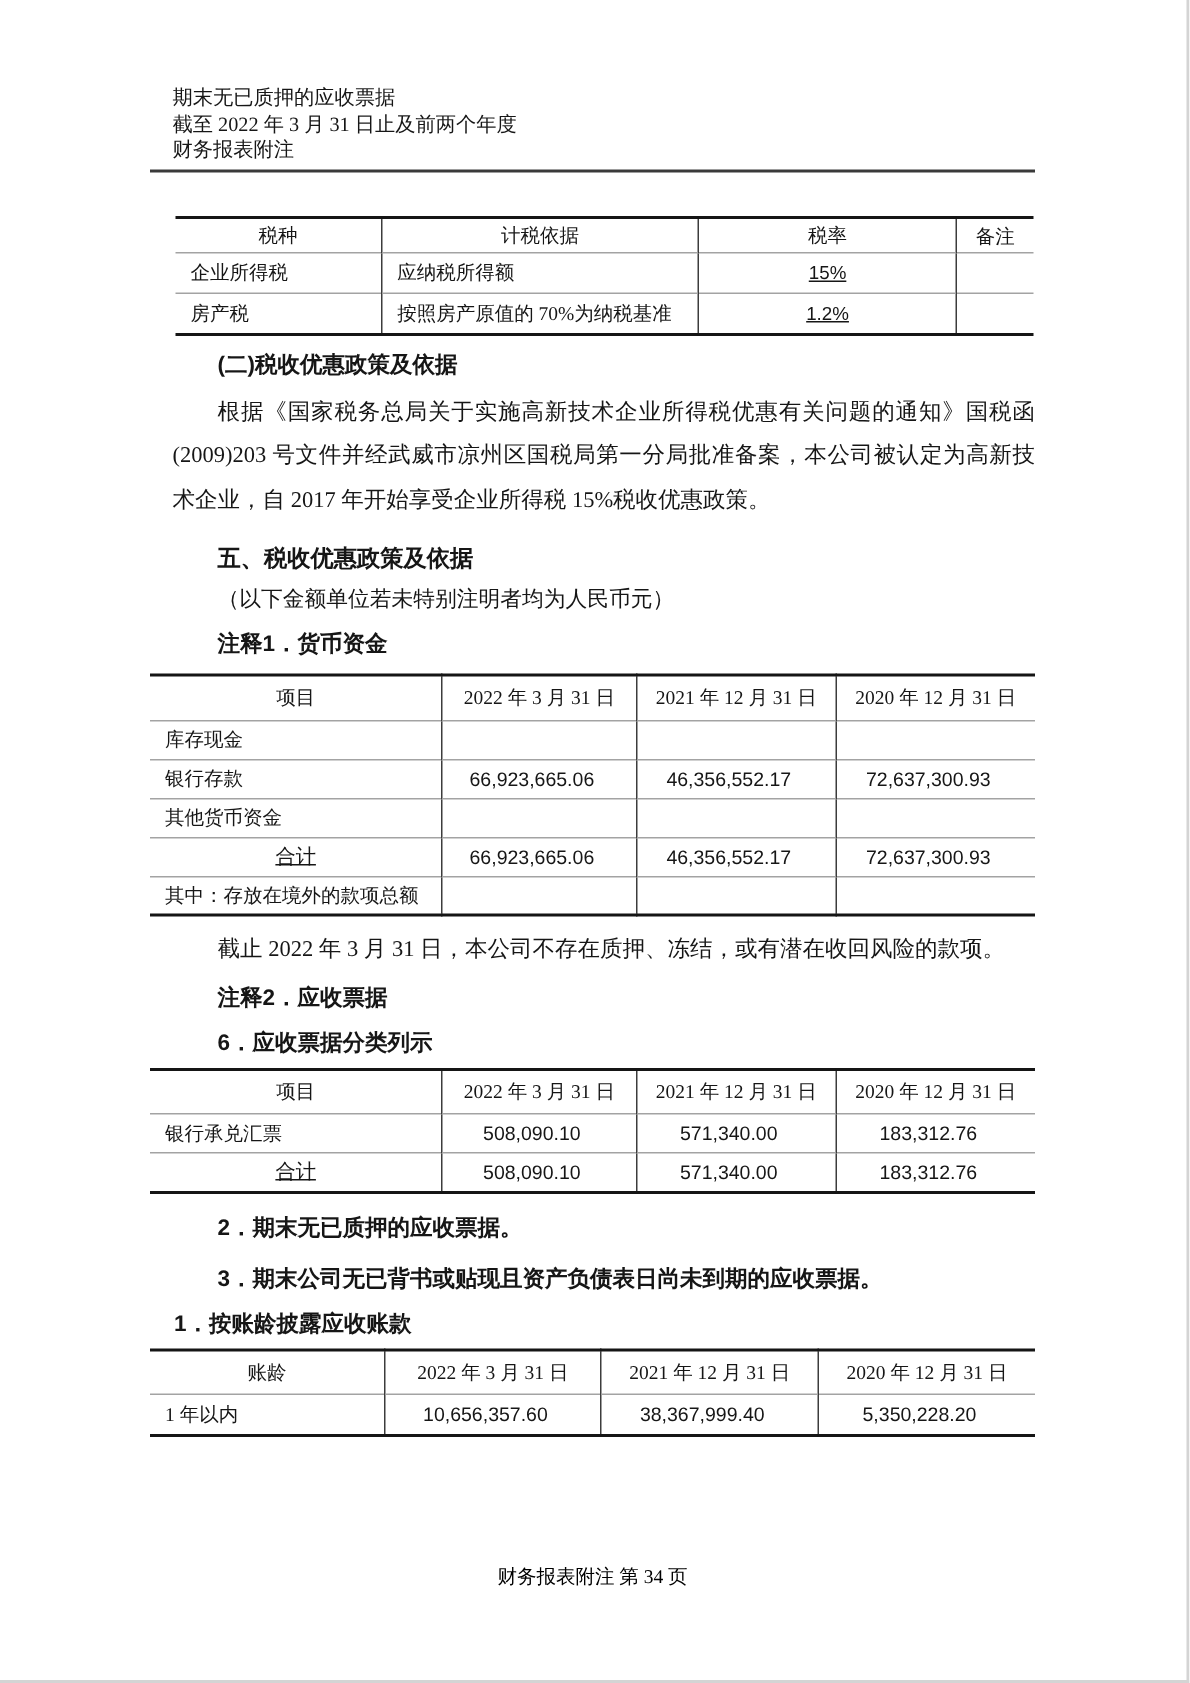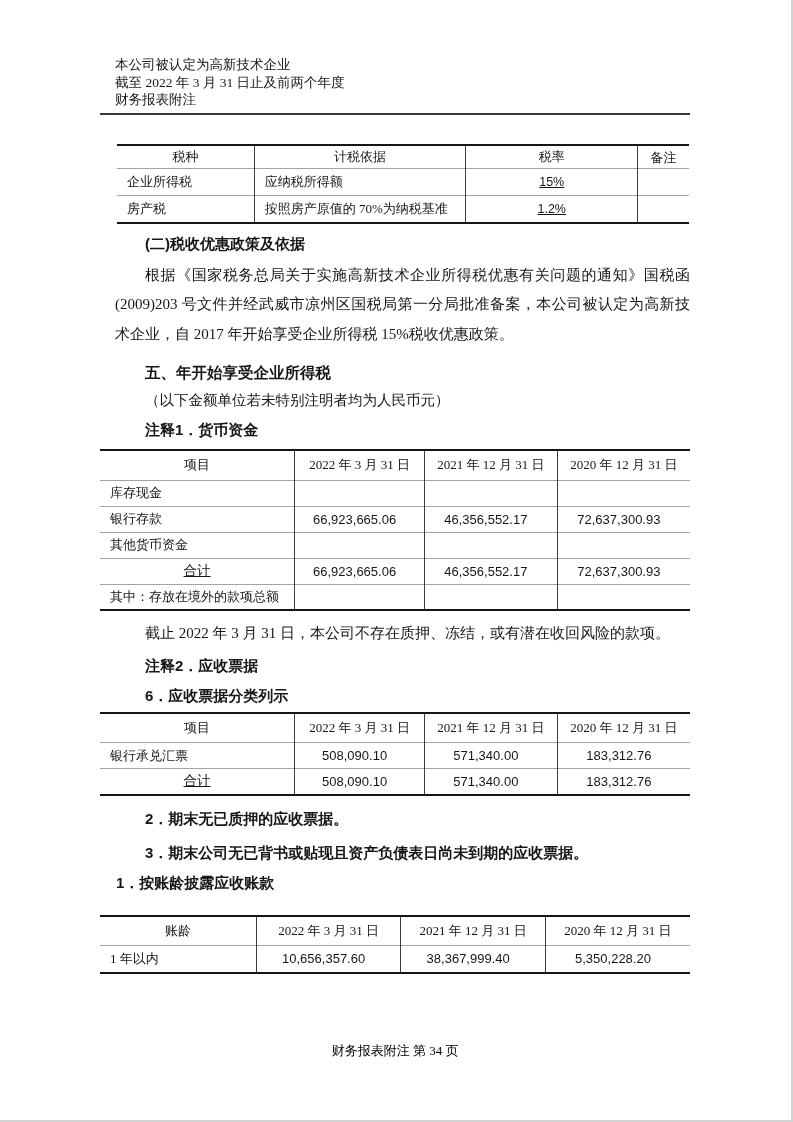--- a/index.html
+++ b/index.html
@@ -85,21 +85,21 @@
     text-align:center; font-size:13px; color:#000000;
   }
 </style>
 </head>
 <body>
 
 <div class="page">
   <div class="content">
 
     <div class="doc-header">
-      <div>本公司被认定为高新技术企业</div>
+      <div>期末无已质押的应收票据</div>
       <div>截至 2022 年 3 月 31 日止及前两个年度</div>
       <div>财务报表附注</div>
     </div>
     <div class="header-rule"></div>
 
     <table class="tbl tbl1">
       <colgroup>
           <col style="width:24%">
           <col style="width:37%">
           <col style="width:30%">
@@ -125,21 +125,21 @@
           <td class="cell-l">按照房产原值的 70%为纳税基准</td>
           <td class="cell-c" style="font-family:'Liberation Sans',sans-serif;font-size:12.5px;">1.2%</td>
           <td></td>
         </tr>
       </tbody>
     </table>
 
     <div class="h-sub" style="margin-top:10px;">(二)税收优惠政策及依据</div>
     <p class="para" style="margin-top:7px;">根据《国家税务总局关于实施高新技术企业所得税优惠有关问题的通知》国税函(2009)203 号文件并经武威市凉州区国税局第一分局批准备案，本公司被认定为高新技术企业，自 2017 年开始享受企业所得税 15%税收优惠政策。</p>
 
-    <div class="h-main" style="margin-top:14px;">五、年开始享受企业所得税</div>
+    <div class="h-main" style="margin-top:14px;">五、税收优惠政策及依据</div>
     <div class="unit-note" style="margin-top:7px;">（以下金额单位若未特别注明者均为人民币元）</div>
 
     <div class="h-note" style="margin-top:10px;">注释1．货币资金</div>
 
     <table class="tbl tbl-wide">
       <colgroup>
           <col style="width:33%">
           <col style="width:22%">
           <col style="width:22.5%">
           <col style="width:22.5%">
@@ -220,21 +220,21 @@
           <td class="cell-num">183,312.76</td>
         </tr>
       </tbody>
     </table>
 
     <div class="h-item" style="margin-top:13px;">2．期末无已质押的应收票据。</div>
     <div class="h-item" style="margin-top:14px;">3．期末公司无已背书或贴现且资产负债表日尚未到期的应收票据。</div>
 
     <div class="h-item" style="margin-top:10px;margin-left:16px;">1．按账龄披露应收账款</div>
 
-    <table class="tbl tbl-wide tbl4" style="margin-top:22px;">
+    <table class="tbl tbl-wide tbl4" style="margin-top:6px;">
       <colgroup>
           <col style="width:26.5%">
           <col style="width:24.5%">
           <col style="width:24.5%">
           <col style="width:24.5%">
         </colgroup>
       <thead>
         <tr>
           <th>账龄</th>
           <th>2022 年 3 月 31 日</th>

